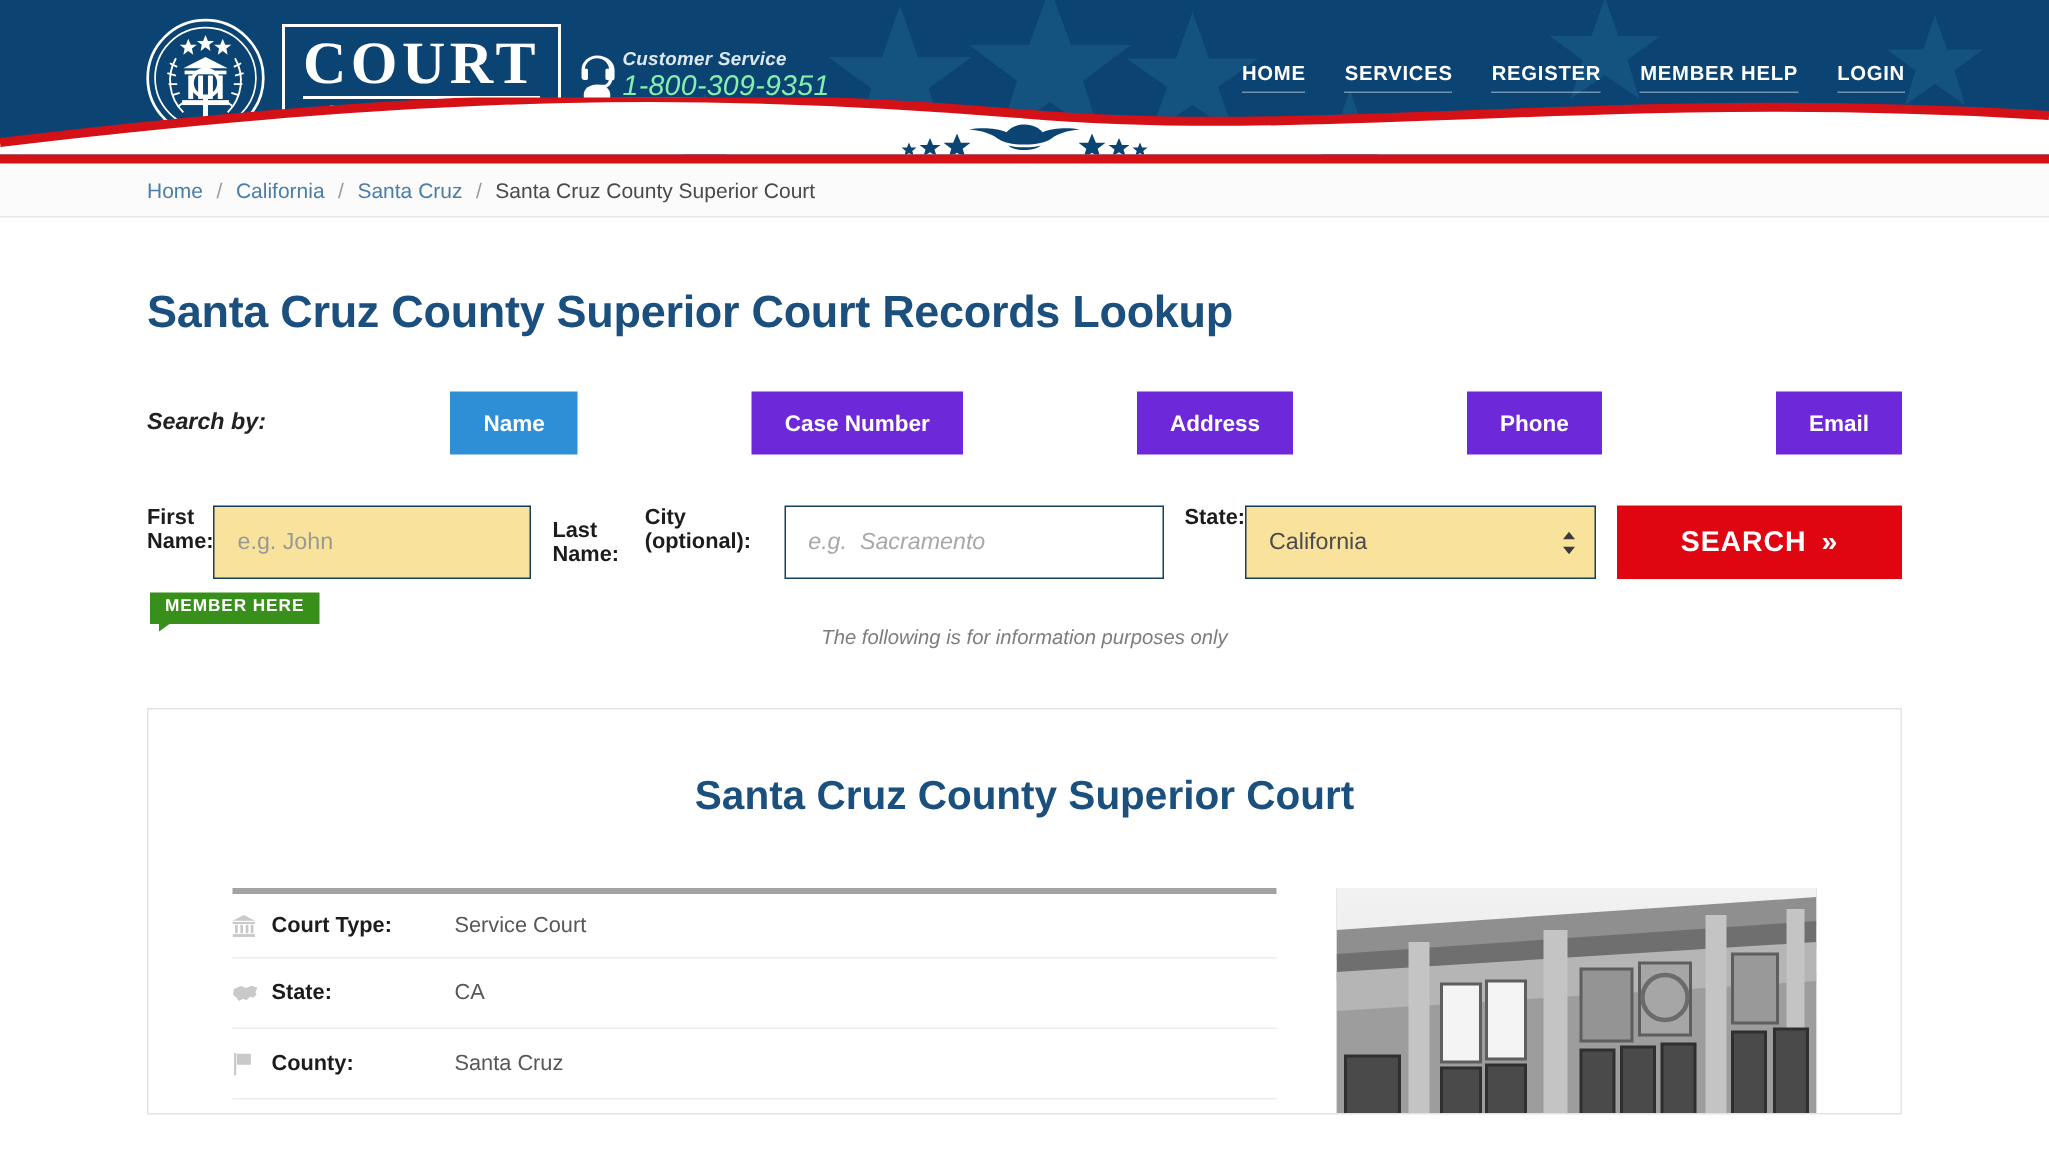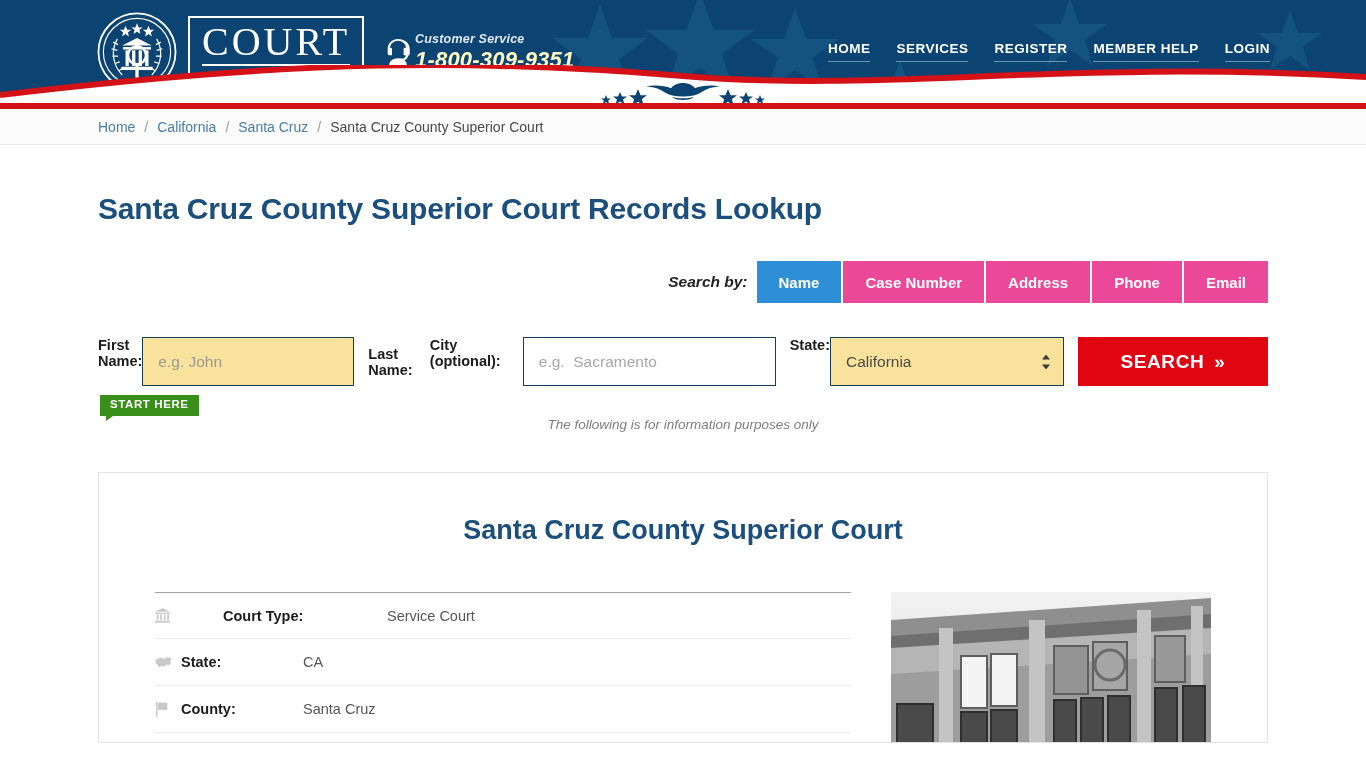--- a/index.html
+++ b/index.html
@@ -32,42 +32,42 @@
   .logo-seal { width: 82px; height: 82px; flex: none; }
   .logo-text-box {
     border: 2px solid #ffffff;
     padding: 4px 12px 5px 12px;
     color: #ffffff;
     text-align: center;
     line-height: 1;
   }
   .logo-court {
     font-family: "Liberation Serif", serif;
-    font-size: 40px; letter-spacing: 3px; font-weight: 400;
+    font-size: 40px; letter-spacing: 3px; font-weight: 700;
     display: block;
     border-bottom: 2px solid #ffffff;
     padding-bottom: 2px;
   }
   .logo-sub {
     font-family: "Liberation Serif", serif;
     font-size: 11.5px; letter-spacing: 5px;
     display: block; padding-top: 4px;
   }
   .cs-wrap {
     position: absolute; left: 383px; top: 33px;
     display: flex; align-items: center; gap: 2px;
   }
   .cs-icon { width: 30px; height: 32px; flex: none; }
   .cs-label {
     color: #dfe8f0; font-style: italic; font-weight: bold;
     font-size: 12.5px; line-height: 1.1; letter-spacing: .2px;
   }
   .cs-phone {
-    color: #fef9c3; font-style: italic; font-weight: bold;
-    font-size: 22px; line-height: 1.2; letter-spacing: .2px;
+    color: #86efac; font-style: italic; font-weight: normal;
+    font-size: 19px; line-height: 1.2; letter-spacing: .2px;
   }
   .nav {
     position: absolute; right: 96px; top: 41px;
     display: flex; align-items: center; gap: 26px;
   }
   .nav a {
     color: #ffffff; text-decoration: none;
     font-size: 13.5px; font-weight: bold; letter-spacing: .5px;
     padding-bottom: 5px;
     border-bottom: 1px solid rgba(255,255,255,.42);
@@ -98,30 +98,30 @@
   .lookup { width: 1170px; margin: 0 auto; position: relative; }
   .page-title {
     text-align: left;
     color: #1b4f7e;
     font-size: 30px; font-weight: bold;
     margin: 47px 0 0 0;
     letter-spacing: -.2px;
   }
 
   .searchby-row {
-    display: flex; align-items: center; justify-content: flex-end;
-    gap: 2px; margin-top: 35px;
+    display: flex; align-items: center; justify-content: space-between;
+    gap: 24px; margin-top: 35px;
   }
   .searchby-label {
     color: #222; font-style: italic; font-weight: bold;
     font-size: 15.5px; margin-right: 7px;
   }
   .tab {
     border: none; cursor: pointer;
-    background: #ec4899; color: #ffffff;
+    background: #6d28d9; color: #ffffff;
     font-size: 15px; font-weight: bold;
     height: 42px; padding: 0 22px;
     font-family: "Liberation Sans", sans-serif;
   }
   .tab.active { background: #2e8fd6; }
 
   .start-here {
     position: absolute; left: 2px; top: 203px;
     background: #38901a; color: #ffffff;
     font-size: 11.5px; font-weight: bold; letter-spacing: .6px;
@@ -152,21 +152,21 @@
     color: #4b4b4b;
     padding: 0 15px;
     font-family: "Liberation Sans", sans-serif;
     outline: none;
   }
   .inp::placeholder { color: #9a9a93; }
   .inp.white { background: #ffffff; }
   .inp.white::placeholder { color: #a8a8a8; }
   .f-first { width: 212px; }
   .f-last  { width: 234px; }
-  .f-city  { width: 275px; }
+  .f-city  { width: 275px; font-style: italic; }
   .select-wrap { position: relative; width: 234px; }
   select.inp {
     width: 100%;
     -webkit-appearance: none; appearance: none;
     padding-right: 34px;
   }
   .sel-arrows {
     position: absolute; right: 13px; top: 50%;
     transform: translateY(-50%);
     pointer-events: none;
@@ -201,21 +201,21 @@
     font-size: 27px; font-weight: bold;
     margin: 0 0 46px 0;
   }
   .card-body { display: flex; gap: 40px; }
   .info-list { width: 704px; }
   .info-row {
     display: flex; align-items: center;
     height: 47px;
     border-bottom: 1px solid #ececec;
   }
-  .info-row:first-child { border-top: 1px solid #a3a3a3; gap: 42px; }
+  .info-row:first-child { border-top: 4px solid #a3a3a3; }
   .info-icon {
     width: 26px; flex: none;
     color: #c9c9c9;
     display: flex; align-items: center; justify-content: flex-start;
   }
   .info-key {
     width: 122px; flex: none;
     font-size: 14.5px; font-weight: bold; color: #1c1c1c;
   }
   .info-val { font-size: 14.5px; color: #575757; }
@@ -334,21 +334,21 @@
 
   <div class="searchby-row">
     <span class="searchby-label">Search by:</span>
     <button class="tab active">Name</button>
     <button class="tab">Case Number</button>
     <button class="tab">Address</button>
     <button class="tab">Phone</button>
     <button class="tab">Email</button>
   </div>
 
-  <div class="start-here">START HERE</div>
+  <div class="start-here">MEMBER HERE</div>
 
   <form class="form-row">
     <div class="field">
       <label class="field-label">First Name:</label>
       <input class="inp f-first" type="text" placeholder="e.g. John" style="">
     </div>
 
     <div class="field">
       <label class="field-label">Last Name:</label>
     </div>

